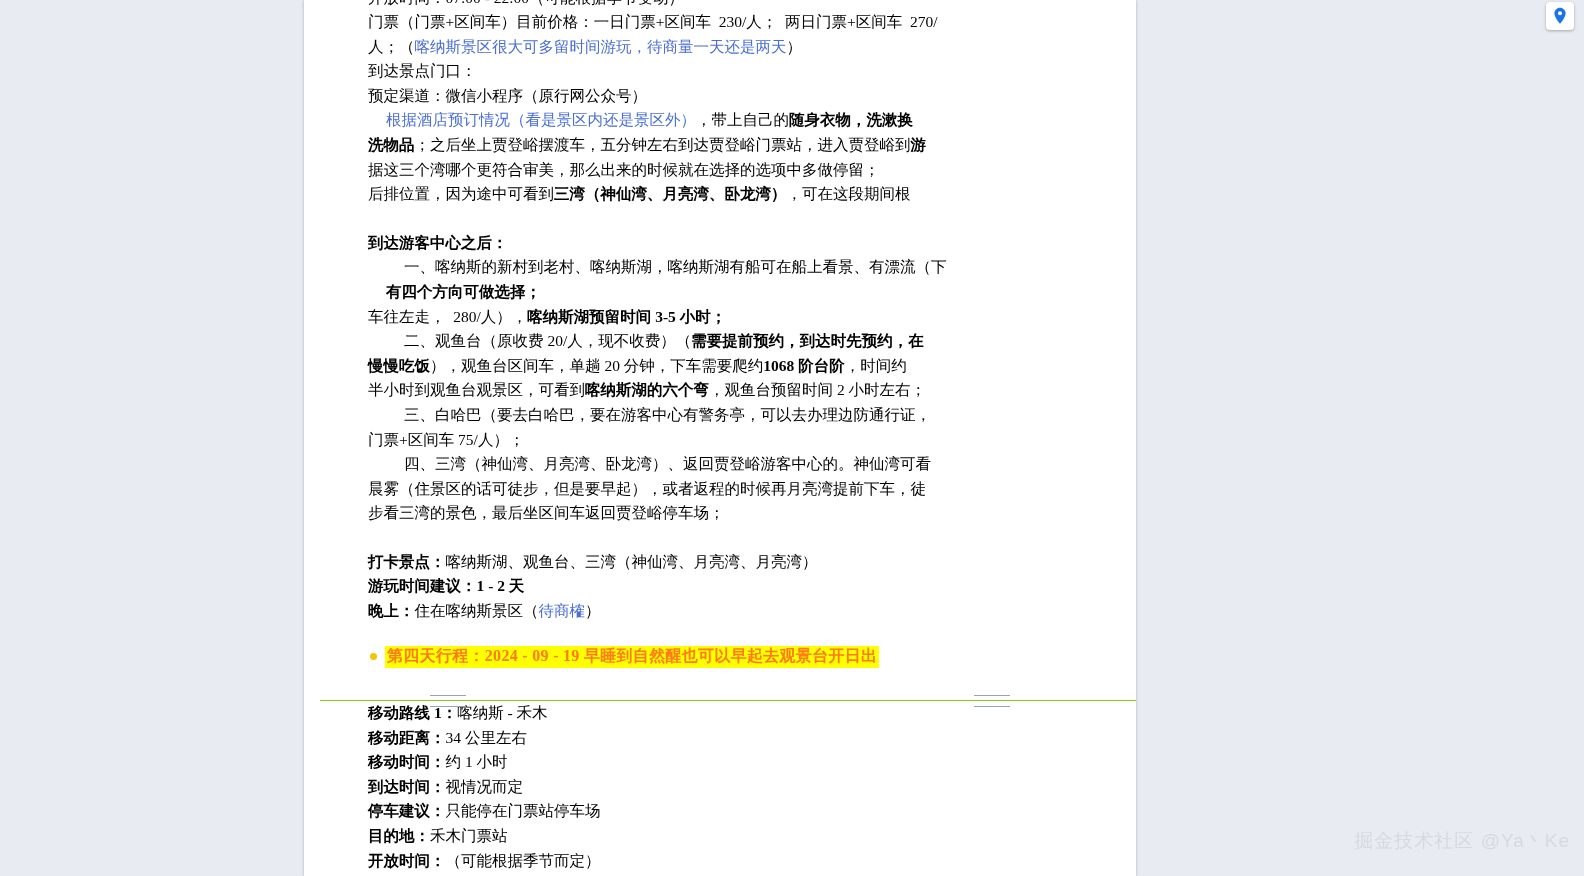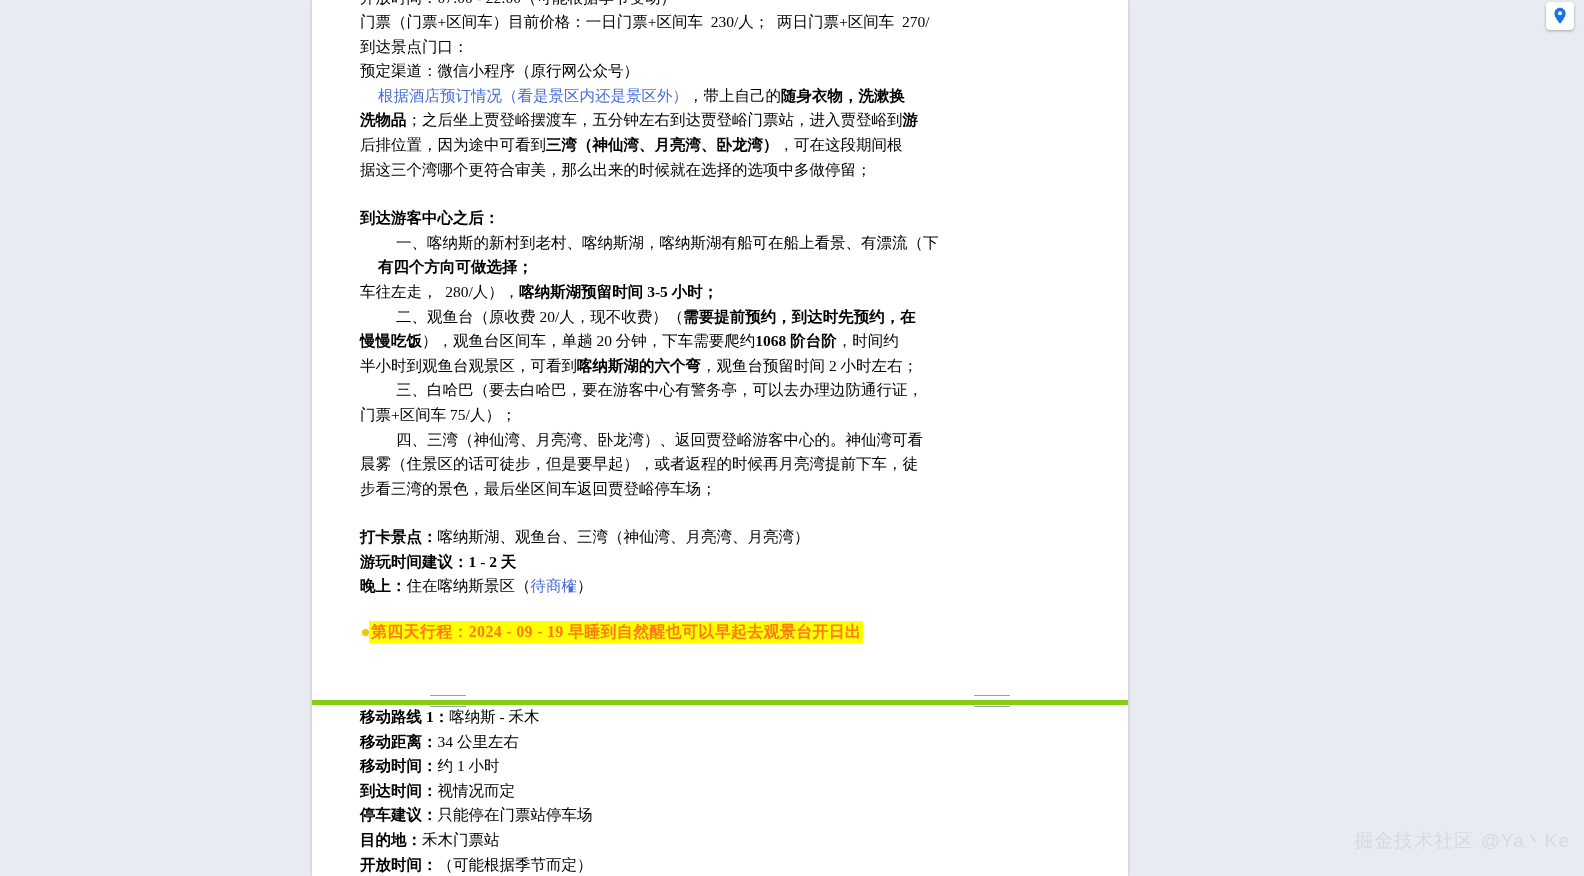--- a/index.html
+++ b/index.html
@@ -11,41 +11,42 @@
     height: 876px;
     background: #e8ecf2;
     font-family: "Liberation Sans", sans-serif;
     overflow: hidden;
     position: relative;
   }
 
   
   .page-wrap {
     position: absolute;
-    left: 312px;
+    left: 304px;
     top: 0;
     width: 816px;
     background: #ffffff;
     box-shadow: 0 0 3px rgba(0,0,0,0.25);
+    padding-left: 16px;
   }
   .page {
     position: relative;
     width: 816px;
     background: #ffffff;
     box-sizing: border-box;
     padding: 0 48px;
   }
   .page-one {
     height: 700px;
     overflow: hidden;
   }
   .page-two {
     height: 176px;
     overflow: hidden;
-    border-top: 5px solid #84cc16;
+    border-top: 1px solid #84cc16;
   }
 
   
   .page-break {
     position: absolute;
     left: 312px;
     top: 699px;
     width: 816px;
     height: 2px;
   }
@@ -84,21 +85,21 @@
   }
   .clipped-top .inner {
     position: relative;
     top: -14px;
   }
 
   
   .hl-row {
     display: flex;
     align-items: center;
-    gap: 0;
+    gap: 8px;
     margin-top: 22px;
   }
   .bullet-dot {
     width: 7px;
     height: 7px;
     border-radius: 50%;
     background: #f5c400;
     flex: none;
     margin-left: 2px;
   }
@@ -152,29 +153,30 @@
 <body>
 
 <div class="page-wrap">
   <div class="page page-one doc">
 
     <div class="clipped-top">
       <div class="inner">开放时间：07:00 - 22:00（可能根据季节变动）</div>
     </div>
 
     <p class="p line"><span>门票（门票+区间车）目前价格：一日门票+区间车  230/人；  两日门票+区间车  270/</span></p>
+    <p class="p line"><span>人；（</span><span class="blue">喀纳斯景区很大可多留时间游玩，待商量一天还是两天</span><span>）</span></p>
 
     <p class="p line"><span>到达景点门口：</span></p>
 
     <p class="p line"><span>预定渠道：</span><span>微信小程序（原行网公众号）</span></p>
 
     <p class="p line indent1"><span class="blue">根据酒店预订情况（看是景区内还是景区外）</span><span>，带上自己的</span><span class="b">随身衣物，洗漱换</span></p>
     <p class="p line"><span class="b">洗物品</span><span>；之后坐上贾登峪摆渡车，五分钟左右到达贾登峪门票站，进入贾登峪到</span><span class="b">游</span></p>
+    <p class="p line"><span>据这三个湾哪个更符合审美，那么出来的时候就在选择的选项中多做停留；</span></p>
     <p class="p line"><span>后排位置，因为途中可看到</span><span class="b">三湾（神仙湾、月亮湾、卧龙湾）</span><span>，可在这段期间根</span></p>
-    <p class="p line"><span>据这三个湾哪个更符合审美，那么出来的时候就在选择的选项中多做停留；</span></p>
 
     <div class="spacer"></div>
 
     <p class="p line b">到达游客中心之后：</p>
     <p class="p line indent2">一、喀纳斯的新村到老村、喀纳斯湖，喀纳斯湖有船可在船上看景、有漂流（下</p>
 
     <p class="p line b indent1">有四个方向可做选择；</p>
     <p class="p line"><span>车往左走，  280/人），</span><span class="b">喀纳斯湖预留时间 3-5 小时；</span></p>
 
     <p class="p line indent2"><span>二、观鱼台（原收费 20/人，现不收费）（</span><span class="b">需要提前预约，到达时先预约，在</span></p>

